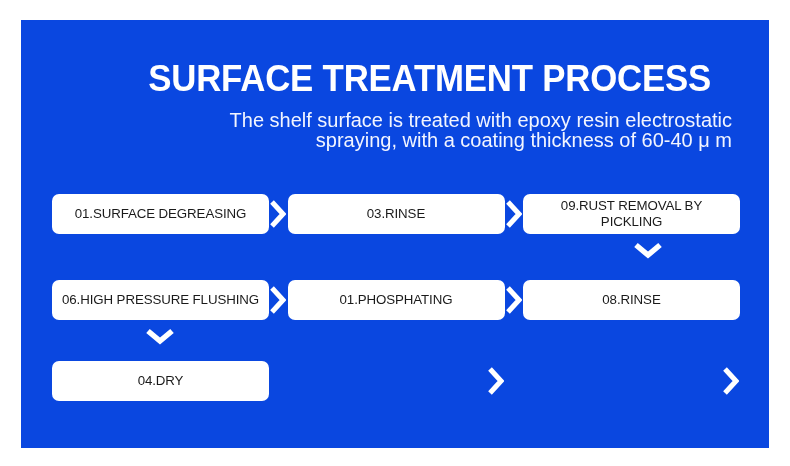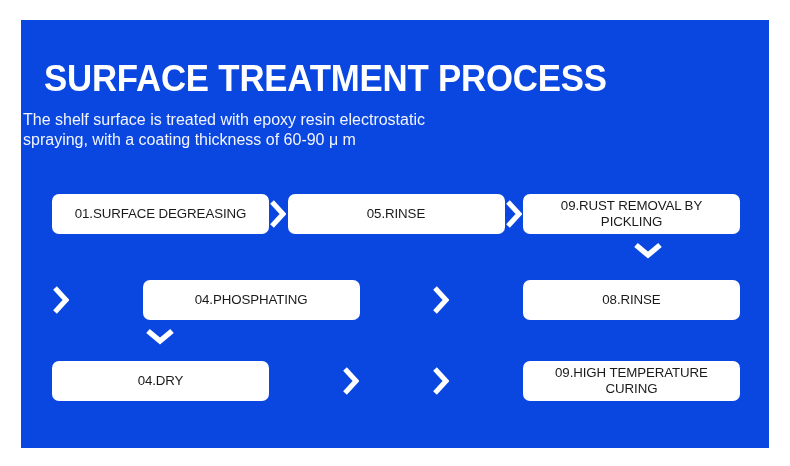--- a/index.html
+++ b/index.html
@@ -28,43 +28,43 @@
     top: 20px;
     width: 748px;
     height: 428px;
     background: #0a47e0;
     box-sizing: border-box;
   }
 
   
   .header {
     position: absolute;
-    left: 2px;
+    left: 12px;
     top: 0;
     width: 699px;
-    text-align: left;
+    text-align: right;
   }
   .title {
     margin: 0;
     padding-top: 38px;
     color: #ffffff;
     font-family: "Liberation Sans", sans-serif;
     font-weight: bold;
     font-size: 37px;
     letter-spacing: -0.2px;
     line-height: 42px;
     transform: scaleX(0.94);
     transform-origin: center;
     white-space: nowrap;
   }
   .subtitle {
     margin: 0;
     padding-top: 10px;
     color: #f2f5ff;
-    font-size: 16px;
+    font-size: 20px;
     line-height: 20px;
     font-weight: normal;
   }
   .subtitle .sub-line {
     display: block;
   }
 
   
   .flow {
     position: absolute;
@@ -130,64 +130,67 @@
 </head>
 <body>
 
 <div class="canvas">
   <div class="panel">
 
     <div class="header">
       <h1 class="title">SURFACE TREATMENT PROCESS</h1>
       <p class="subtitle">
         <span class="sub-line">The shelf surface is treated with epoxy resin electrostatic</span>
-        <span class="sub-line">spraying, with a coating thickness of 60-90 μ m</span>
+        <span class="sub-line">spraying, with a coating thickness of 60-40 μ m</span>
       </p>
     </div>
 
     <div class="flow">
 
       <div class="flow-row">
         <div class="step-box">
           <span class="step-label">01.SURFACE DEGREASING</span>
         </div>
         <div class="chev-right">
           <svg width="16" height="30" viewBox="0 0 16 30" aria-hidden="true">
             <path d="M2 3 L13 15 L2 27" fill="none" stroke="#ffffff" stroke-width="5" stroke-linecap="butt" stroke-linejoin="miter"></path>
           </svg>
         </div>
         <div class="step-box">
-          <span class="step-label">05.RINSE</span>
+          <span class="step-label">03.RINSE</span>
         </div>
         <div class="chev-right">
           <svg width="16" height="30" viewBox="0 0 16 30" aria-hidden="true">
             <path d="M2 3 L13 15 L2 27" fill="none" stroke="#ffffff" stroke-width="5" stroke-linecap="butt" stroke-linejoin="miter"></path>
           </svg>
         </div>
         <div class="step-box">
           <span class="step-label">09.RUST REMOVAL BY PICKLING</span>
         </div>
       </div>
 
       <div class="row-gap-1">
         <div class="chev-down right-col">
           <svg width="30" height="17" viewBox="0 0 30 17" aria-hidden="true">
             <path d="M3 3 L15 13 L27 3" fill="none" stroke="#ffffff" stroke-width="5.5" stroke-linecap="butt" stroke-linejoin="miter"></path>
           </svg>
         </div>
       </div>
 
       <div class="flow-row">
-        <div class="chev-right">
-          <svg width="16" height="30" viewBox="0 0 16 30" aria-hidden="true">
-            <path d="M2 3 L13 15 L2 27" fill="none" stroke="#ffffff" stroke-width="5" stroke-linecap="butt" stroke-linejoin="miter"></path>
-          </svg>
-        </div>
-        <div class="step-box">
-          <span class="step-label">04.PHOSPHATING</span>
+        <div class="step-box">
+          <span class="step-label">06.HIGH PRESSURE FLUSHING</span>
+        </div>
+        <div class="chev-right">
+          <svg width="16" height="30" viewBox="0 0 16 30" aria-hidden="true">
+            <path d="M2 3 L13 15 L2 27" fill="none" stroke="#ffffff" stroke-width="5" stroke-linecap="butt" stroke-linejoin="miter"></path>
+          </svg>
+        </div>
+        <div class="step-box">
+          <span class="step-label">01.PHOSPHATING</span>
         </div>
         <div class="chev-right">
           <svg width="16" height="30" viewBox="0 0 16 30" aria-hidden="true">
             <path d="M2 3 L13 15 L2 27" fill="none" stroke="#ffffff" stroke-width="5" stroke-linecap="butt" stroke-linejoin="miter"></path>
           </svg>
         </div>
         <div class="step-box">
           <span class="step-label">08.RINSE</span>
         </div>
       </div>
@@ -207,20 +210,17 @@
         <div class="chev-right">
           <svg width="16" height="30" viewBox="0 0 16 30" aria-hidden="true">
             <path d="M2 3 L13 15 L2 27" fill="none" stroke="#ffffff" stroke-width="5" stroke-linecap="butt" stroke-linejoin="miter"></path>
           </svg>
         </div>
         <div class="chev-right">
           <svg width="16" height="30" viewBox="0 0 16 30" aria-hidden="true">
             <path d="M2 3 L13 15 L2 27" fill="none" stroke="#ffffff" stroke-width="5" stroke-linecap="butt" stroke-linejoin="miter"></path>
           </svg>
         </div>
-        <div class="step-box">
-          <span class="step-label">09.HIGH TEMPERATURE CURING</span>
-        </div>
       </div>
 
     </div>
   </div>
 </div>
 
 </body></html>

